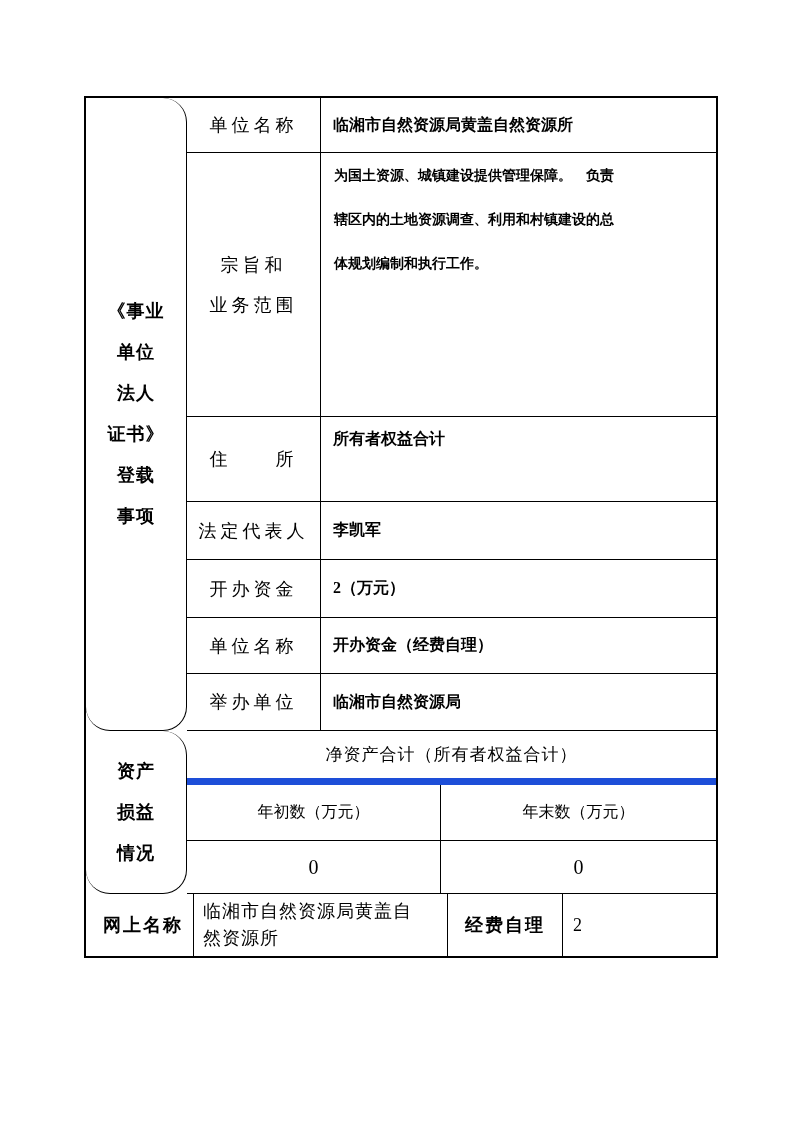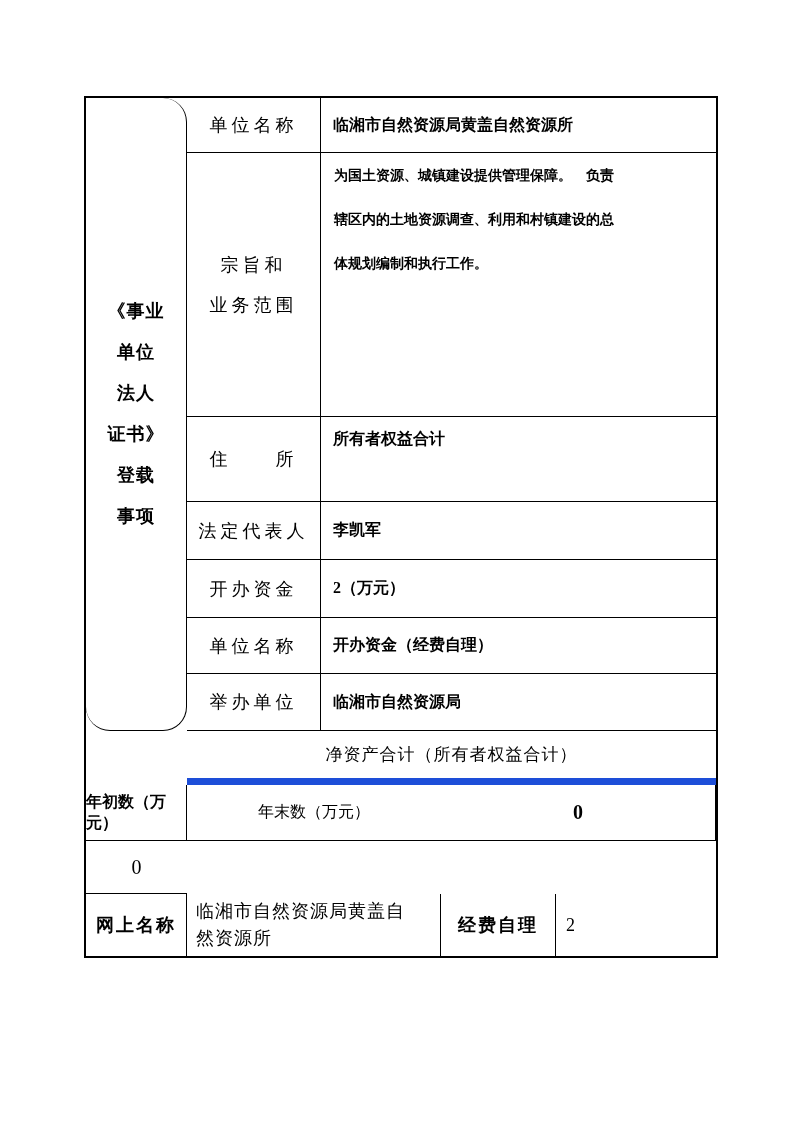--- a/index.html
+++ b/index.html
@@ -14,21 +14,21 @@
   }
   .doc-table {
     position:absolute;
     left:84px; top:96px;
     width:634px;
     border:2px solid #000000;
   }
   .sec { display:grid; }
   .secA { grid-template-columns:101px 134px 1fr; grid-template-rows:55px 264px 85px 58px 58px 56px 57px; }
   .secB { grid-template-columns:101px 254px 1fr; grid-template-rows:54px 56px 53px; }
-  .secC { grid-template-columns:101px 254px 115px 1fr; grid-template-rows:62px; }
+  .secC { grid-template-columns:101px 254px 115px 1fr; grid-template-rows:62px;margin-left:7px; }
 
   .cell { display:flex; align-items:center; }
 
   .row-hdr {
     grid-column:1;
     border-right:1px solid #000;
     border-bottom:1px solid #000;
     display:flex; align-items:center; justify-content:center;
     text-align:center;
     font-weight:bold; font-size:18px;
@@ -69,21 +69,21 @@
     justify-content:center;
     font-size:17px;
     letter-spacing:1px;
     text-align:right;
   }
   .year-hdr {
     border-bottom:1px solid #000;
     justify-content:center;
     font-size:16px;
   }
-  .bdr-r { border-right:1px solid #000;font-weight:bold; }
+  .bdr-r { border-right:1px solid #000; }
   .zero {
     border-bottom:1px solid #000;
     justify-content:center;
     font-size:20px;
   }
 
   .lbl-c {
     border-right:1px solid #000;
     justify-content:center;
     font-weight:bold; font-size:18px;
@@ -132,20 +132,23 @@
       <div class="cell val">2（万元）</div>
 
       <div class="cell lbl">单位名称</div>
       <div class="cell val">开办资金（经费自理）</div>
 
       <div class="cell lbl">举办单位</div>
       <div class="cell val">临湘市自然资源局</div>
     </div>
 
     <div class="sec secB">
+      <div class="cell row-hdr">资产
+损益
+情况</div>
 
       <div class="cell total-cell">净资产合计（所有者权益合计）</div>
 
       <div class="cell year-hdr bdr-r">年初数（万元）</div>
       <div class="cell year-hdr">年末数（万元）</div>
 
       <div class="cell zero bdr-r">0</div>
       <div class="cell zero">0</div>
     </div>
 

